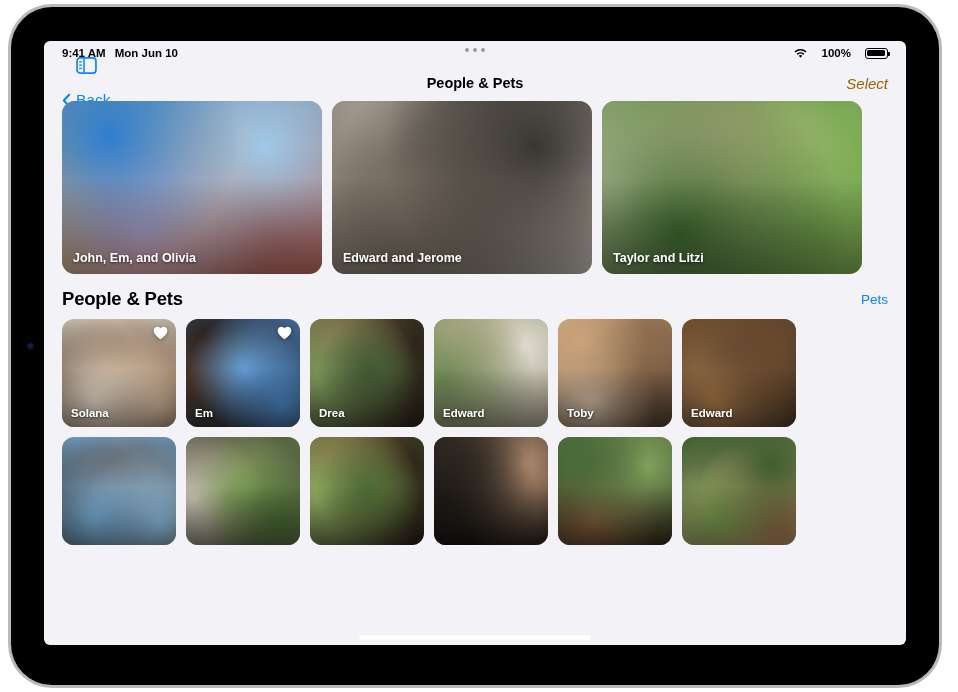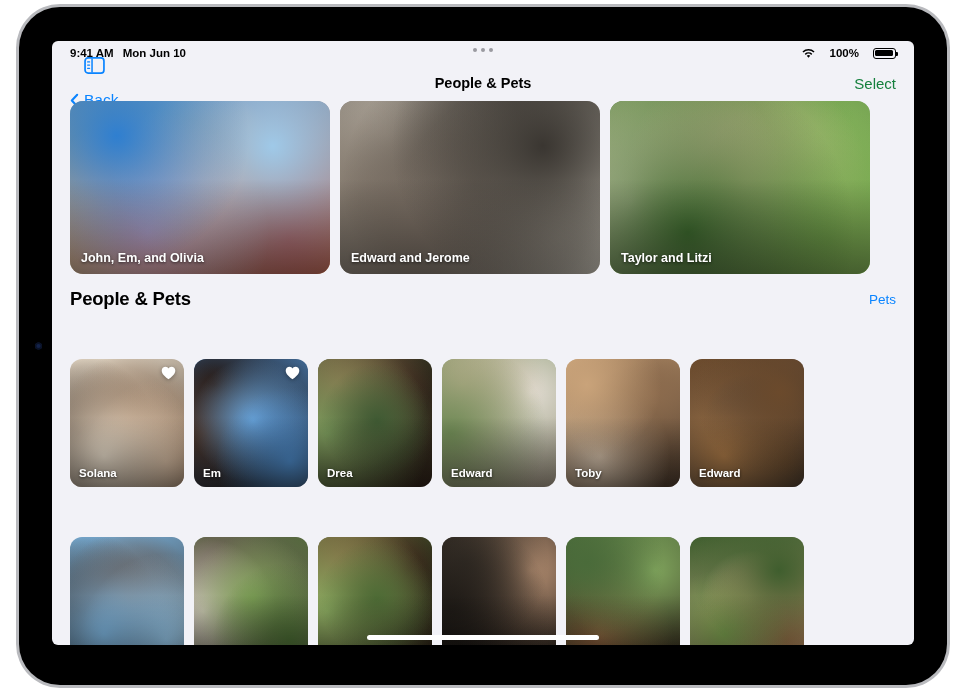--- a/index.html
+++ b/index.html
@@ -5,21 +5,21 @@
   * { box-sizing: border-box; margin: 0; padding: 0; }
   html, body {
     width: 958px; height: 692px;
     background: #ffffff;
     font-family: "Liberation Sans", sans-serif;
     overflow: hidden;
   }
 
   
   .device-outer {
-    position: absolute; left: 16px; top: 4px;
+    position: absolute; left: 8px; top: 4px;
     width: 934px; height: 684px;
     border-radius: 44px;
     background: #b9babe;
     padding: 3px;
   }
   .device-bezel {
     width: 100%; height: 100%;
     border-radius: 41px;
     background: #000000;
     padding: 34px 33px 40px 33px;
@@ -76,21 +76,21 @@
     color: #0a84ff; font-size: 15.5px; cursor: pointer;
   }
   .chev-left { width: 9px; height: 15px; display: block; }
   .nav-title {
     position: absolute; left: 0; right: 0;
     text-align: center;
     font-size: 14.5px; font-weight: bold; color: #000;
     pointer-events: none;
   }
   .select-btn {
-    margin-left: auto; color: #15803d; font-size: 15px; cursor: pointer;
+    margin-left: auto; color: #a16207; font-size: 15px; cursor: pointer; font-style: italic;
   }
 
   
   .content { padding: 0 18px; }
 
   .section-head {
     display: flex; align-items: center;
     padding: 14px 0 9px 0;
   }
   .section-title {
@@ -127,25 +127,24 @@
   }
 
   
   .people-grid {
     display: grid;
     grid-template-columns: repeat(6, 114px);
     gap: 10px;
   }
   .person-tile {
     position: relative;
-    width: 114px; height: 128px;
+    width: 114px; height: 108px;
     border-radius: 12px;
     overflow: hidden;
     cursor: pointer;
-    margin-top: 40px;
   }
   .person-tile .photo { position: absolute; inset: 0; }
   .person-tile .pname {
     position: absolute; left: 9px; bottom: 8px;
     color: #fff; font-size: 11.5px; font-weight: bold;
     text-shadow: 0 1px 3px rgba(0,0,0,.7);
     z-index: 3;
   }
   .heart {
     position: absolute; right: 8px; top: 7px;

